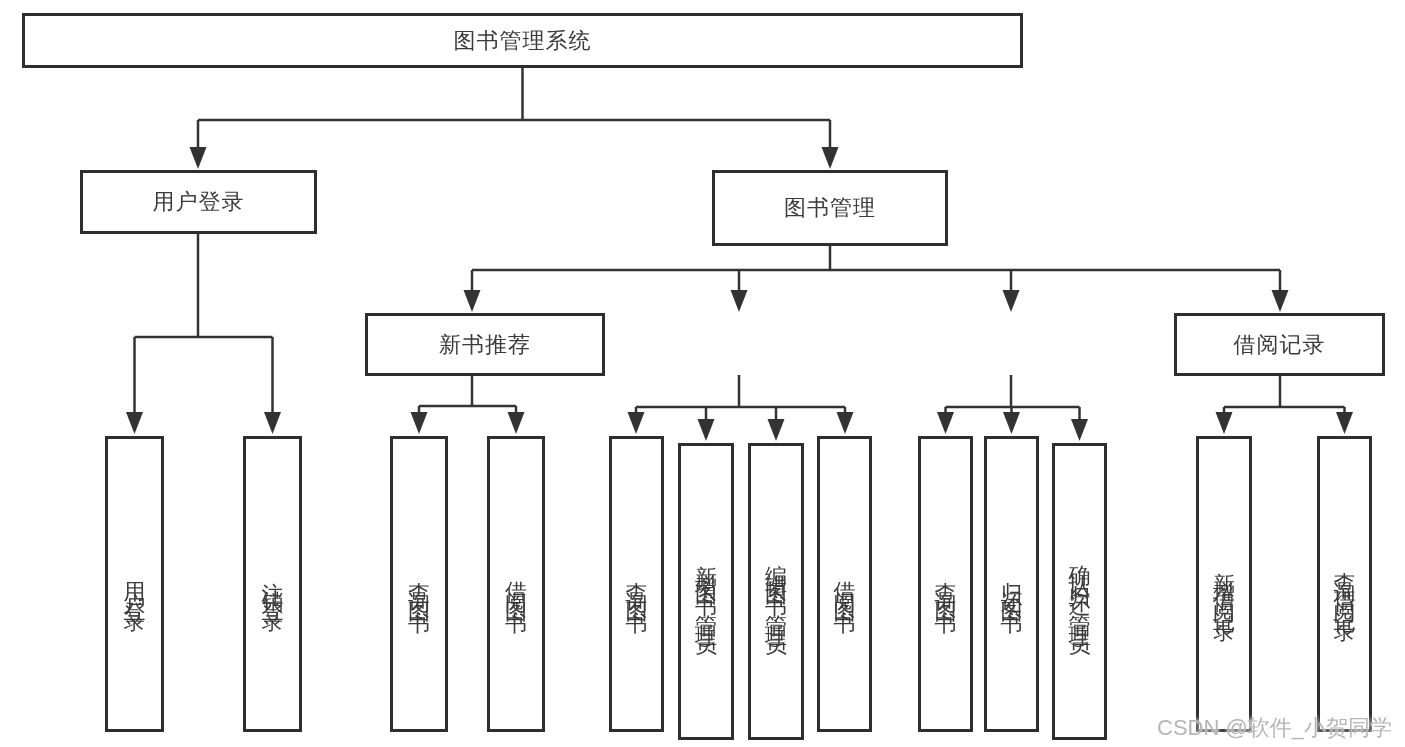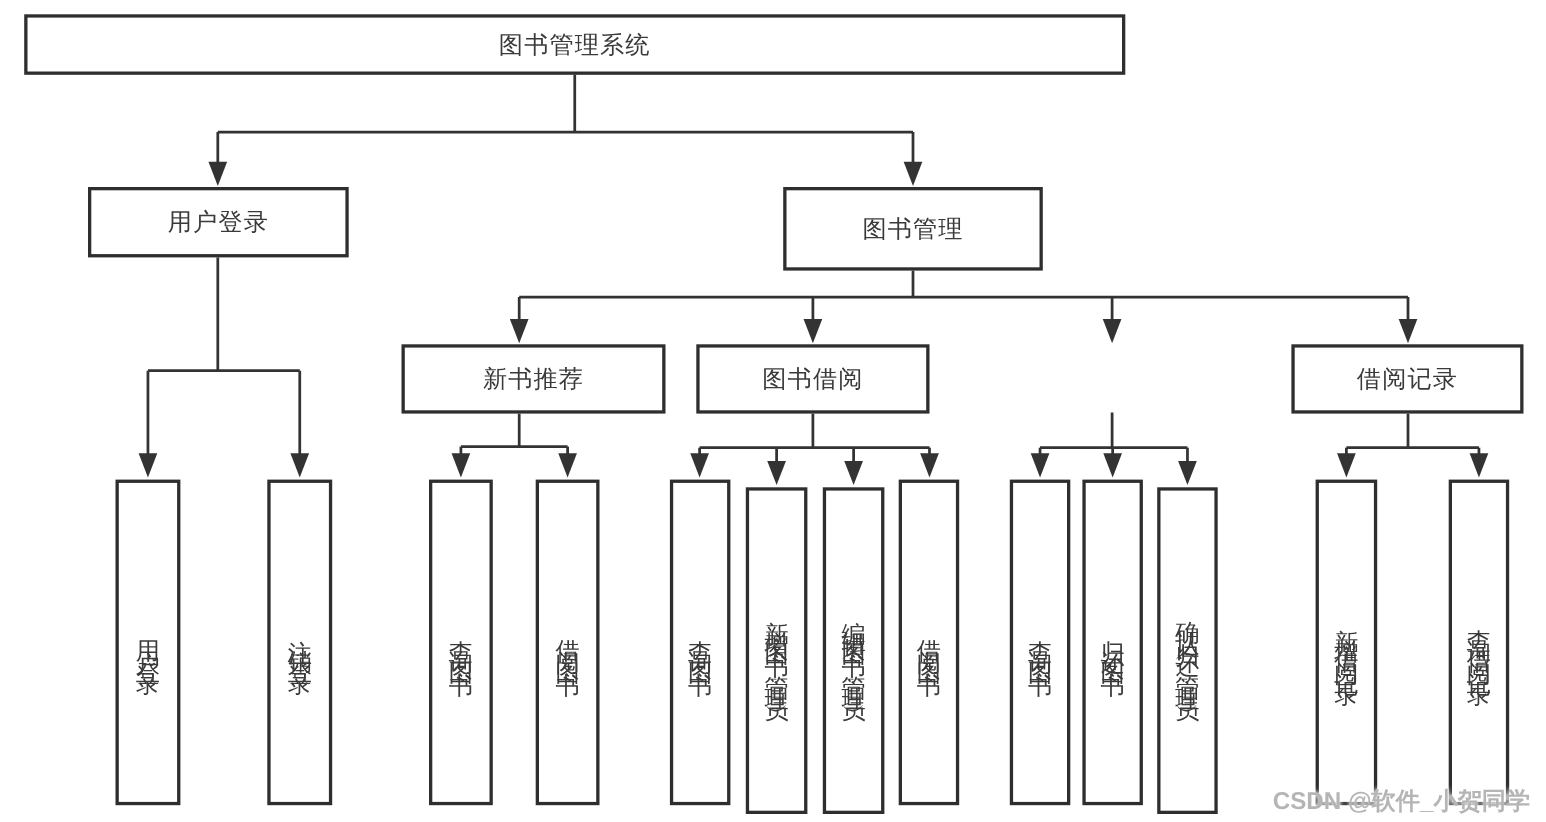--- a/index.html
+++ b/index.html
@@ -47,21 +47,20 @@
   }
   .watermark {
     position: absolute;
     left: 1157px;
     top: 713px;
     font-size: 22px;
     color: #b5b5b5;
     text-shadow: 0 0 3px #ffffff, 0 0 6px #ffffff;
     white-space: nowrap;
     z-index: 10;
-    font-weight: bold;
   }
 </style>
 </head>
 <body>
 
 <div class="canvas">
 
   <svg class="connectors" viewBox="0 0 1405 747" xmlns="http://www.w3.org/2000/svg">
     <g stroke="#333333" stroke-width="2.5" fill="none">
 
@@ -142,23 +141,20 @@
   <div class="node" style="left:80px;top:170px;width:237px;height:64px">
     <span class="hlabel">用户登录</span>
   </div>
   <div class="node" style="left:712px;top:170px;width:236px;height:76px">
     <span class="hlabel">图书管理</span>
   </div>
 
   <div class="node" style="left:365px;top:313px;width:240px;height:63px">
     <span class="hlabel">新书推荐</span>
   </div>
-  <div class="node" style="left:633px;top:313px;width:212px;height:63px">
-    <span class="hlabel">图书借阅</span>
-  </div>
   <div class="node" style="left:1174px;top:313px;width:211px;height:63px">
     <span class="hlabel">借阅记录</span>
   </div>
 
   <div class="node" style="left:105px;top:436px;width:59px;height:296px">
     <span class="vlabel">用户登录</span>
   </div>
   <div class="node" style="left:243px;top:436px;width:59px;height:296px">
     <span class="vlabel">注销登录</span>
   </div>

